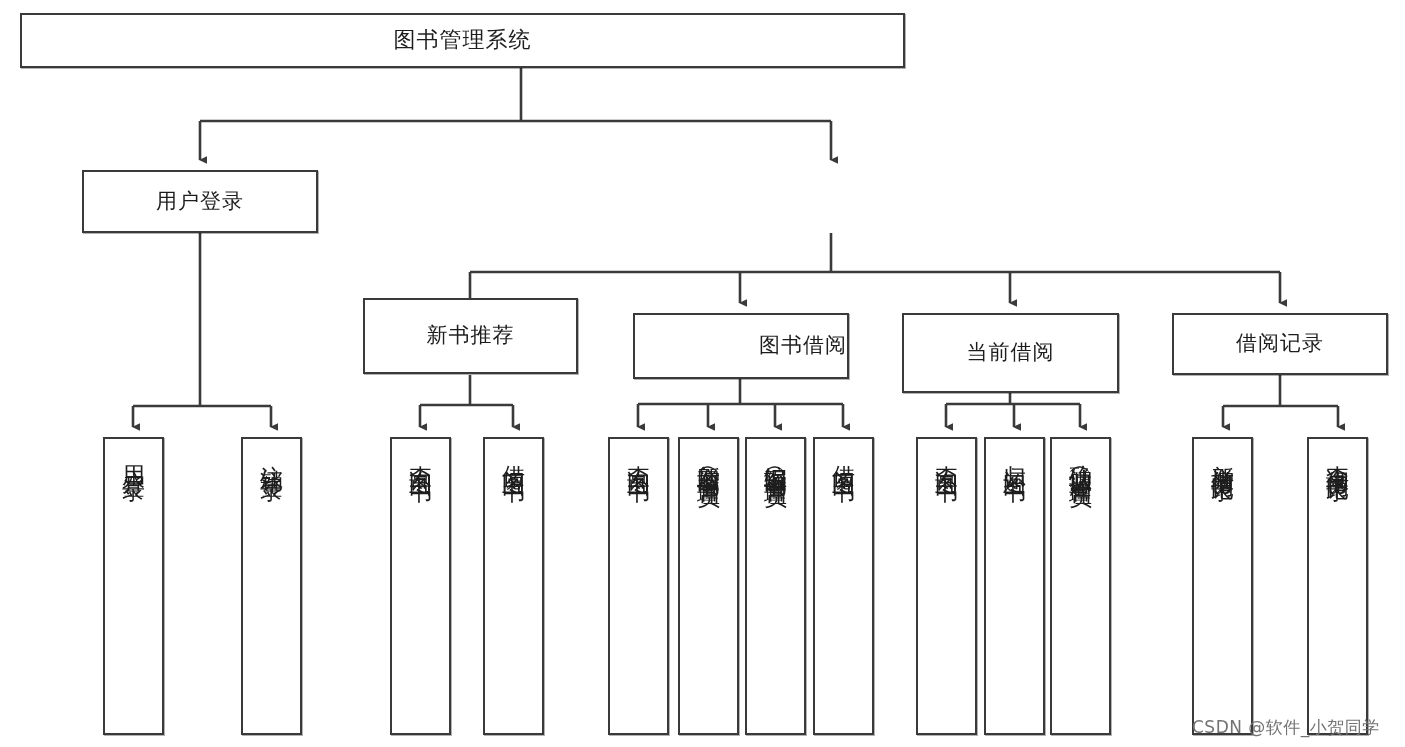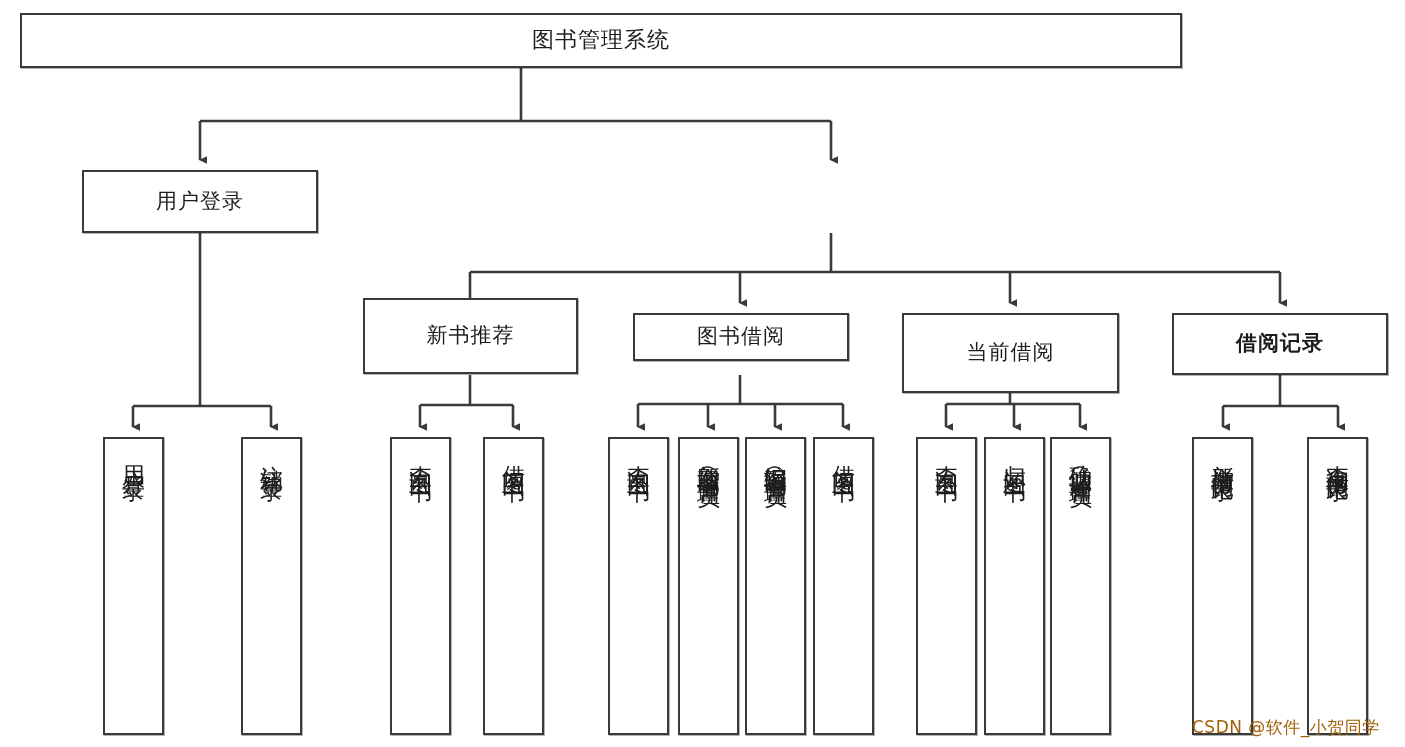--- a/index.html
+++ b/index.html
@@ -34,21 +34,21 @@
     writing-mode:vertical-rl;
     text-orientation:upright;
     font-size:23px;
     line-height:1.0;
     letter-spacing:5px;
     margin:0 auto;
   }
   .node.v.tall .label{font-size:23px;letter-spacing:3px;}
   .watermark{
     position:absolute;
-    color:#a16207;
+    color:#737373;
     font-size:17px;
     letter-spacing:0.5px;
     white-space:nowrap;
     user-select:none;
   }
 </style>
 </head>
 <body>
 
 <div id="diagram-root">
@@ -96,38 +96,38 @@
       <path d="M1014,404 L1014,427" marker-end="url(#arrow)"></path>
       <path d="M1080,404 L1080,427" marker-end="url(#arrow)"></path>
 
       <path d="M1280,375 L1280,406"></path>
       <path d="M1223,406 L1338,406"></path>
       <path d="M1223,406 L1223,427" marker-end="url(#arrow)"></path>
       <path d="M1338,406 L1338,427" marker-end="url(#arrow)"></path>
     </g>
   </svg>
 
-  <div class="node h root" style="left:20px;top:13px;width:1162px;height:55px;">
+  <div class="node h root" style="left:20px;top:13px;width:885px;height:55px;">
     <span class="label">图书管理系统</span>
   </div>
 
   <div class="node h" style="left:82px;top:170px;width:236px;height:63px;">
     <span class="label">用户登录</span>
   </div>
 
   <div class="node h" style="left:363px;top:298px;width:215px;height:76px;">
     <span class="label">新书推荐</span>
   </div>
-  <div class="node h" style="left:633px;top:313px;width:216px;height:48px;">
+  <div class="node h" style="left:633px;top:313px;width:216px;height:66px;justify-content:flex-end;">
     <span class="label">图书借阅</span>
   </div>
   <div class="node h" style="left:902px;top:313px;width:217px;height:80px;">
     <span class="label">当前借阅</span>
   </div>
-  <div class="node h" style="left:1172px;top:313px;width:216px;height:62px;font-weight:bold;">
+  <div class="node h" style="left:1172px;top:313px;width:216px;height:62px;">
     <span class="label">借阅记录</span>
   </div>
 
   <div class="node v" style="left:103px;top:437px;width:61px;height:298px;">
     <span class="label">用户登录</span>
   </div>
   <div class="node v" style="left:241px;top:437px;width:61px;height:298px;">
     <span class="label">注销登录</span>
   </div>
 

